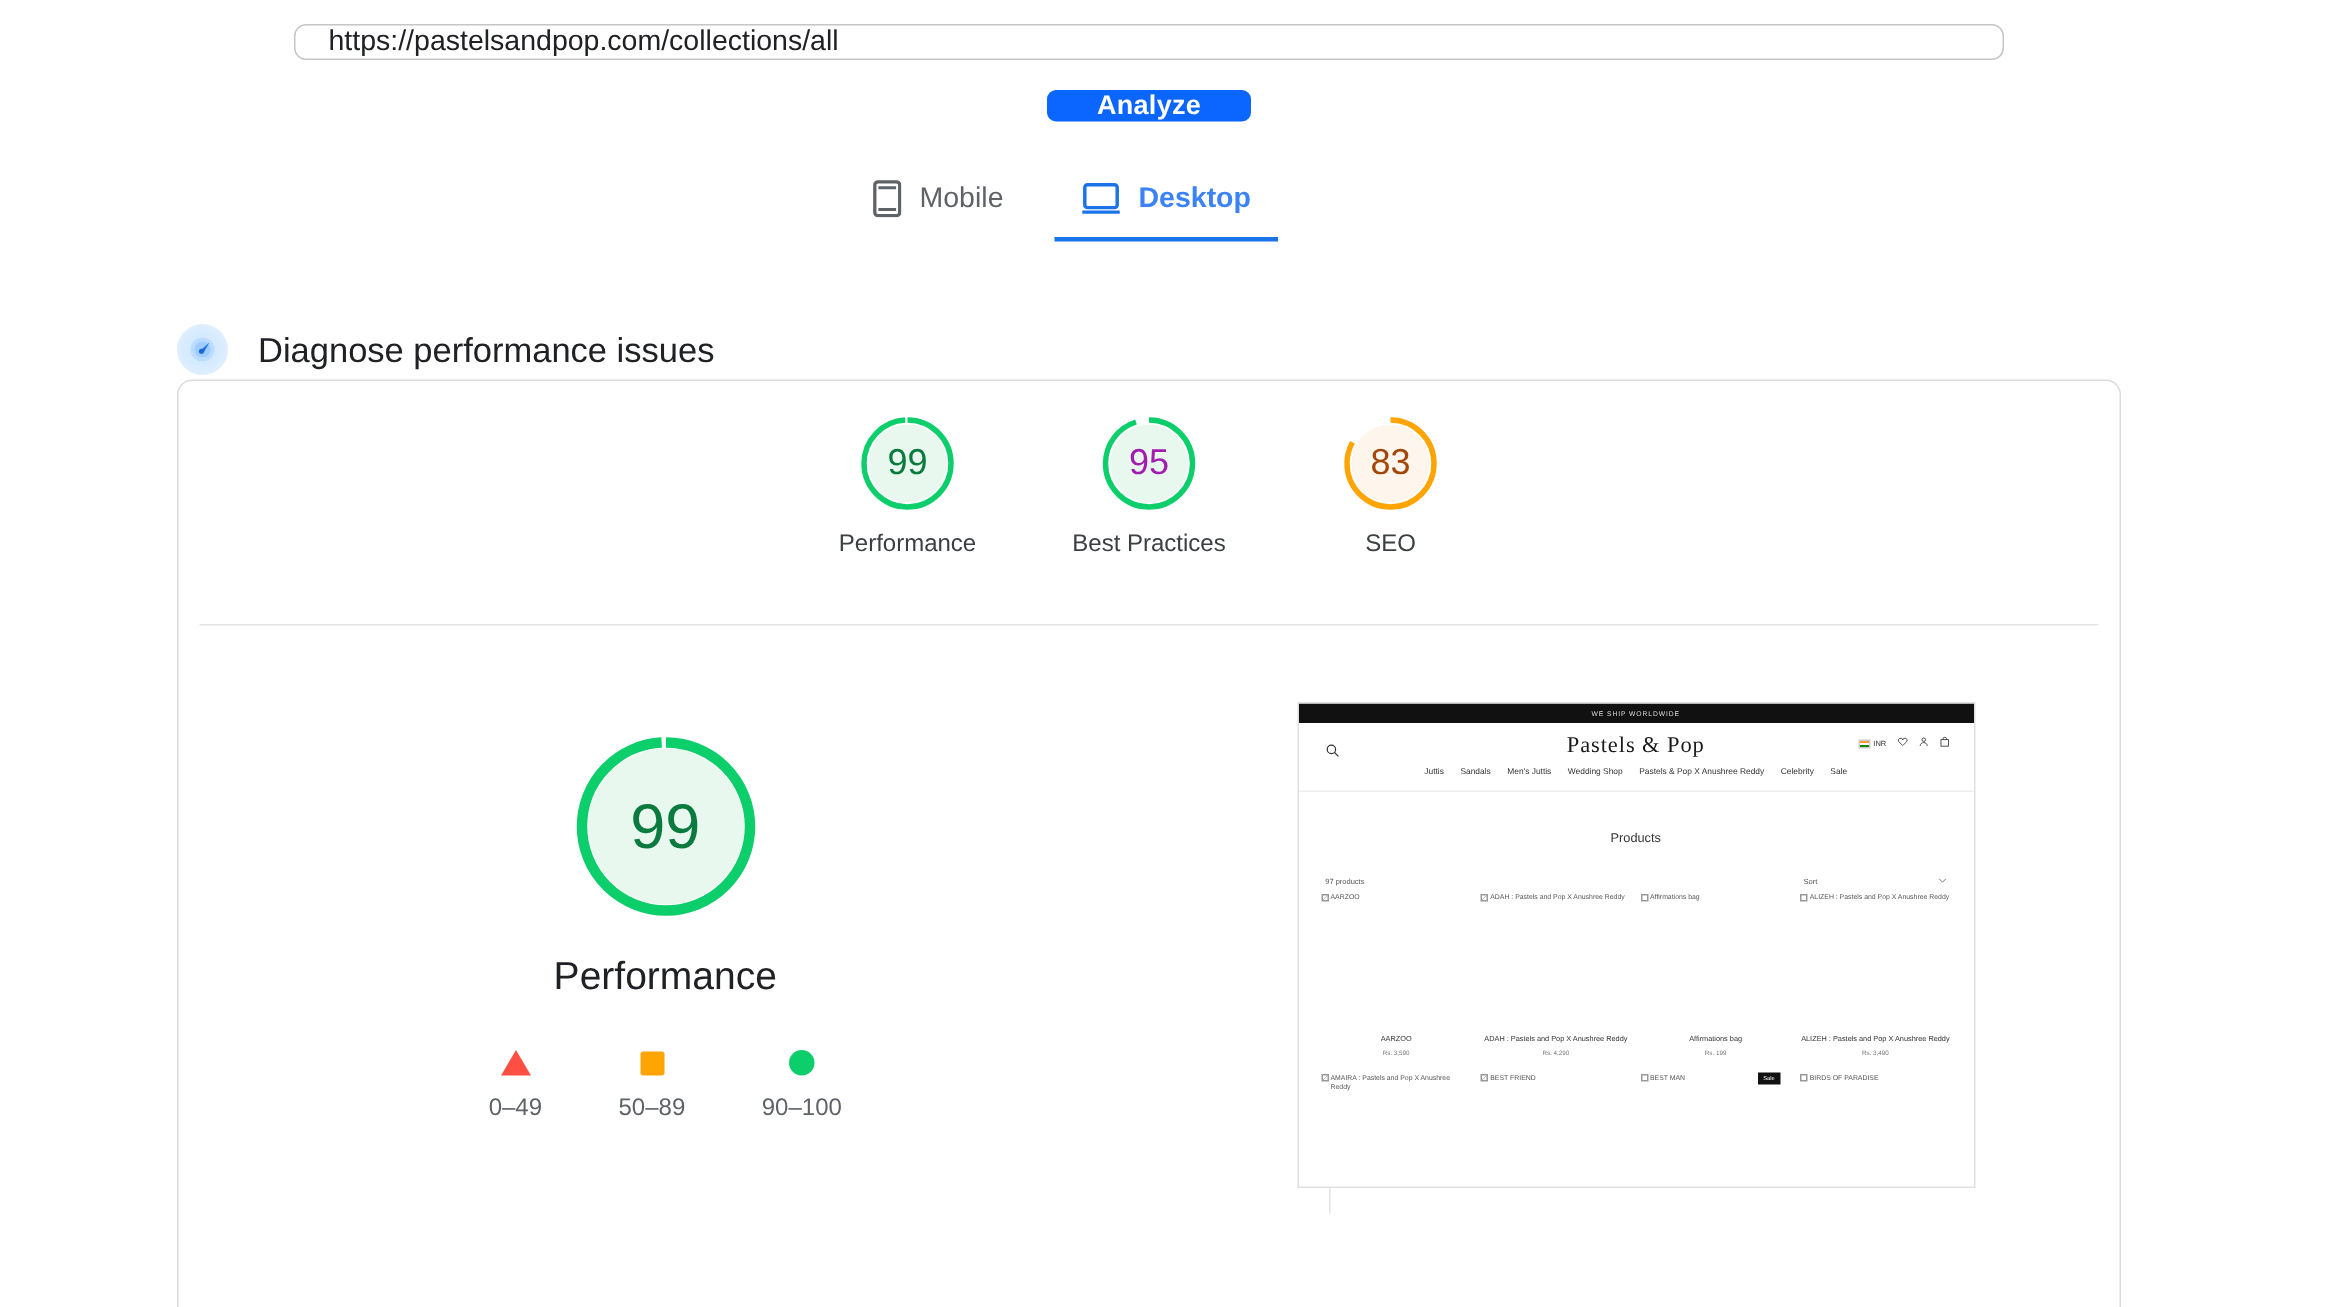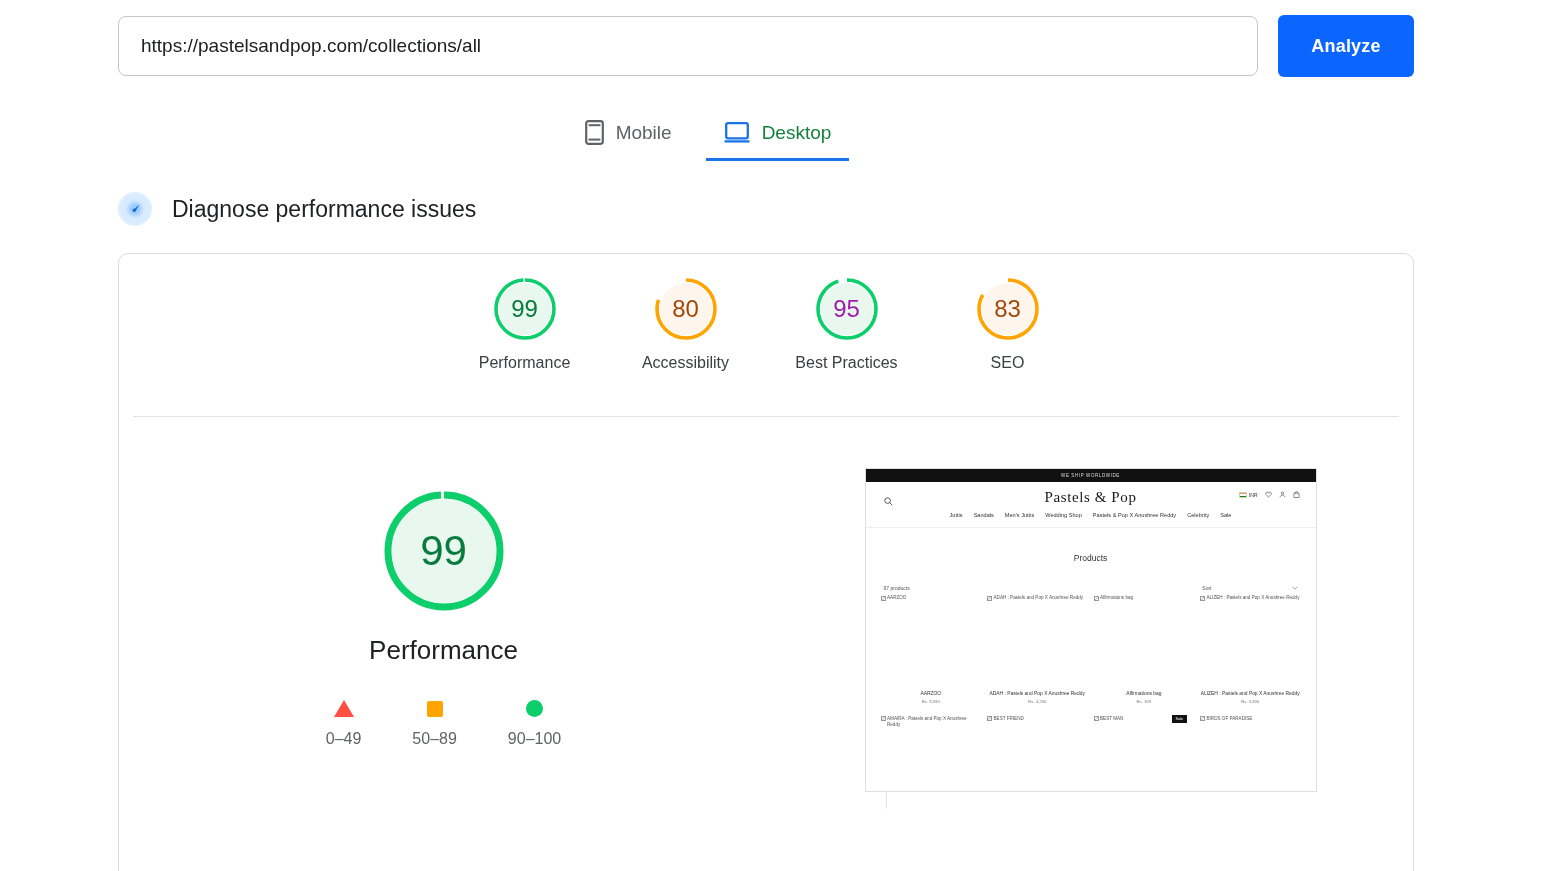--- a/index.html
+++ b/index.html
@@ -8,21 +8,21 @@
     background: #ffffff;
     font-family: "Liberation Sans", sans-serif;
     color: #202124;
     overflow: hidden;
   }
 
   
   .url-row {
     position: absolute; left: 118px; top: 16px;
     width: 1296px; height: 60px;
-    display: flex; align-items: center; gap: 20px;
+    display: flex; align-items: center; gap: 20px; flex-direction: column;
   }
   .url-input {
     width: 1140px; height: 60px;
     border: 1px solid #c4c7c5;
     border-radius: 8px;
     padding: 0 22px;
     font-size: 19px;
     font-family: "Liberation Sans", sans-serif;
     color: #202124;
     background: #fff;
@@ -45,31 +45,31 @@
     display: flex; justify-content: center; gap: 44px;
   }
   .tab {
     display: flex; align-items: center; gap: 12px;
     padding: 8px 4px 16px 4px;
     cursor: pointer;
     font-size: 19px;
     color: #5f6368;
     position: relative;
   }
-  .tab.active { color: #15803d; }
+  .tab.active { color: #3b82f6; font-weight: bold; }
   .tab.active::after {
     content: ""; position: absolute;
     left: -14px; right: -14px; bottom: 0; height: 3px;
     background: #1a73e8;
   }
   .tab svg { display: block; }
 
   
   .diagnose {
-    position: absolute; left: 118px; top: 192px;
+    position: absolute; left: 118px; top: 216px;
     display: flex; align-items: center; gap: 20px;
   }
   .lh-icon {
     width: 34px; height: 34px; border-radius: 50%;
     background: radial-gradient(circle at 50% 50%, #cfe6ff 0%, #d9ecff 55%, #eaf4ff 100%);
     display: flex; align-items: center; justify-content: center;
     flex: 0 0 auto;
   }
   .diagnose-title { font-size: 23px; color: #202124; font-weight: 400; }
 
@@ -283,30 +283,20 @@
       <div class="gauge">
         <svg viewBox="0 0 66 66">
           <circle cx="33" cy="33" r="26" fill="#e8f8ef"></circle>
           <circle cx="33" cy="33" r="29" fill="none" stroke="#0cce6b" stroke-width="3.6" stroke-dasharray="180.4 182.2" stroke-linecap="butt"></circle>
         </svg>
         <span class="val" style="color:#0b7a3e">99</span>
       </div>
       <span class="gauge-label">Performance</span>
     </div>
 
-    <div class="gauge-cell">
-      <div class="gauge">
-        <svg viewBox="0 0 66 66">
-          <circle cx="33" cy="33" r="26" fill="#fef6ec"></circle>
-          <circle cx="33" cy="33" r="29" fill="none" stroke="#ffa400" stroke-width="3.6" stroke-dasharray="145.8 36.4" stroke-linecap="butt"></circle>
-        </svg>
-        <span class="val" style="color:#a3460a">80</span>
-      </div>
-      <span class="gauge-label">Accessibility</span>
-    </div>
 
     <div class="gauge-cell">
       <div class="gauge">
         <svg viewBox="0 0 66 66">
           <circle cx="33" cy="33" r="26" fill="#e8f8ef"></circle>
           <circle cx="33" cy="33" r="29" fill="none" stroke="#0cce6b" stroke-width="3.6" stroke-dasharray="173.1 9.1" stroke-linecap="butt"></circle>
         </svg>
         <span class="val" style="color:#a21caf">95</span>
       </div>
       <span class="gauge-label">Best Practices</span>

